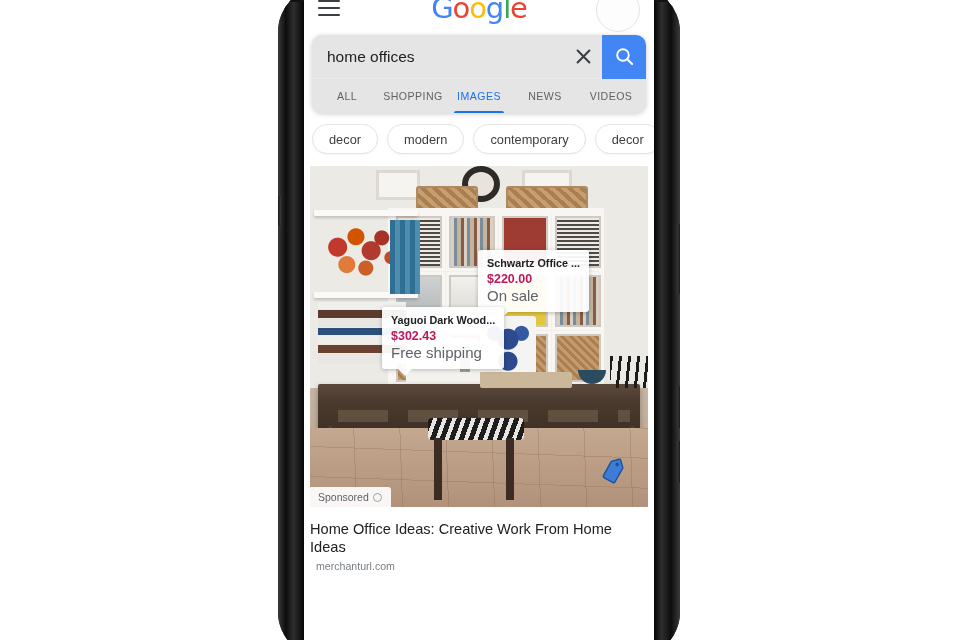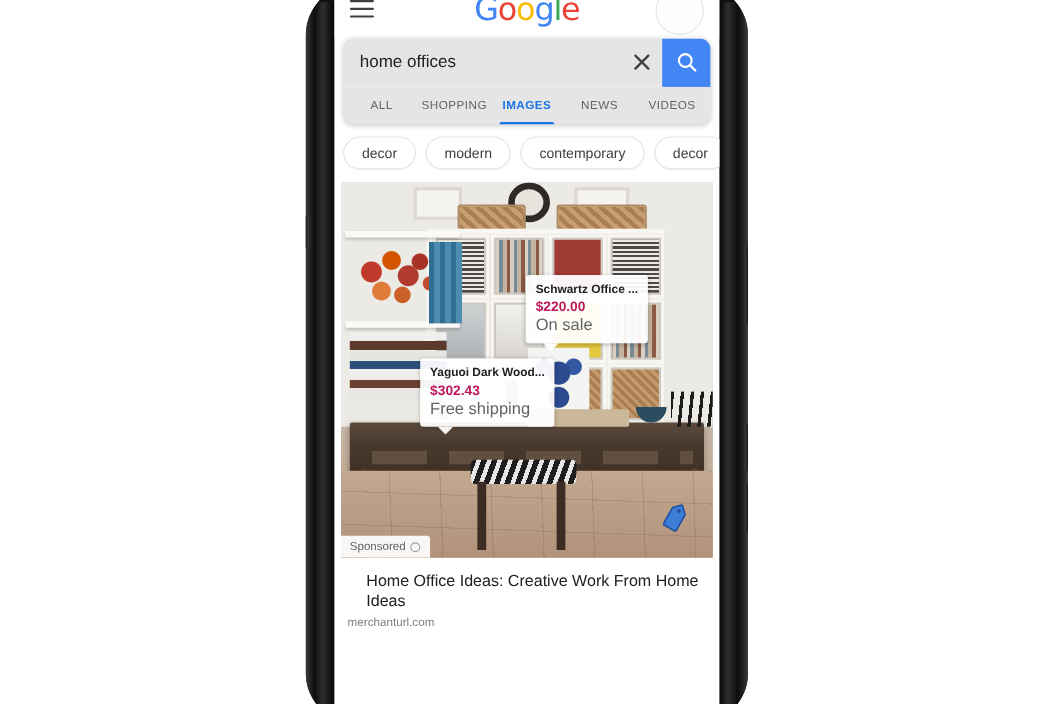--- a/index.html
+++ b/index.html
@@ -113,21 +113,21 @@
 
   .tabs {
     display: flex; align-items: stretch; height: 34px;
     padding: 0 2px;
   }
   .tab {
     flex: 1; display: flex; align-items: center; justify-content: center;
     font-size: 10.6px; letter-spacing: .45px; color: #5f6368;
     position: relative; cursor: pointer; font-weight: 400;
   }
-  .tab.active { color: #1a73e8; font-weight: 700; }
+  .tab.active { color: #1a73e8; font-weight: 400; }
   .tab.active::after {
     content: ""; position: absolute; left: 12%; right: 12%; bottom: -1px;
     height: 3px; background: #1a73e8; border-radius: 2px 2px 0 0;
   }
 
   
   .filter-card {
     margin: 10px 8px 0 8px;
     height: 32px;
     background: #fff;
@@ -286,21 +286,21 @@
     background: rgba(255,255,255,0.94);
     border-radius: 3px;
     padding: 7px 9px 8px 9px;
     box-shadow: 0 1px 4px rgba(0,0,0,0.25);
     min-width: 96px;
   }
   .pcard .pname { font-size: 10.8px; color:#202124; font-weight: 700; white-space: nowrap; }
   .pcard .pprice { font-size: 12.5px; color:#be185d; font-weight: 700; margin-top: 3px; }
   .pcard .pnote { font-size: 15px; color:#5f6368; margin-top: 1px; }
   .pcard.schwartz { left: 168px; top: 84px; }
-  .pcard.yaguoi   { left: 72px;  top: 160px; }
+  .pcard.yaguoi   { left: 72px;  top: 141px; }
   .pcard::after {
     content:""; position:absolute; left: 16px; bottom:-7px;
     border-left: 7px solid transparent; border-right: 7px solid transparent;
     border-top: 7px solid rgba(255,255,255,0.94);
   }
 
   .tagmark {
     position:absolute; right: 22px; bottom: 22px; width: 26px; height: 26px;
     transform: rotate(-16deg);
   }
@@ -311,21 +311,21 @@
     font-size: 10.5px; color: #5f6368;
     display: flex; align-items: center; gap: 4px;
     border-radius: 0 3px 0 0;
   }
   .info-dot {
     width: 9px; height: 9px; border-radius: 50%;
     border: 1px solid #9aa0a6; display:inline-block;
   }
 
   .result-title {
-    margin: 13px 6px 0 23px;
+    margin: 13px 6px 0 0;
     font-size: 14.6px; color: #202124; line-height: 1.25;
     font-weight: 400;
   }
   .result-url {
     margin: 4px 6px 0 6px;
     font-size: 10.6px; color: #7a7f85;
   }
 </style>
 </head>
 <body>

